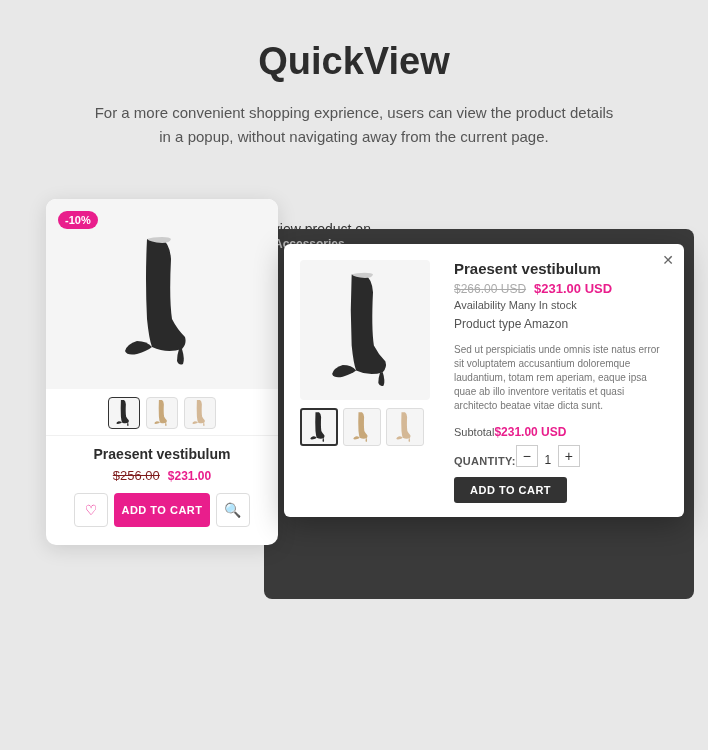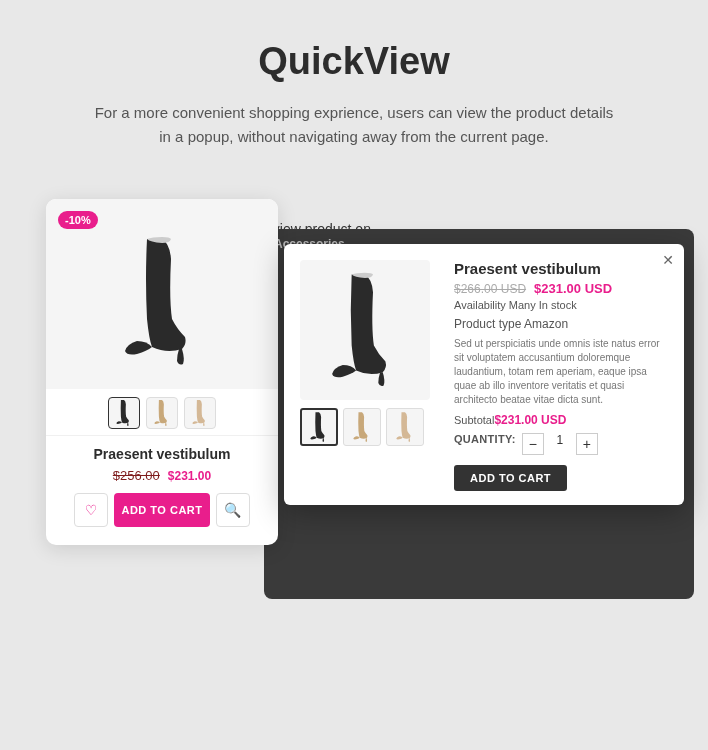--- a/index.html
+++ b/index.html
@@ -337,21 +337,21 @@
     .lb-meta {
       font-size: 12px;
       color: #555;
       margin-bottom: 2px;
     }
 
     .lb-description {
       font-size: 10px;
       color: #777;
       line-height: 1.4;
-      margin: 6px 0;
+      margin: 12px 0;
     }
 
     .lb-subtotal-row {
       display: flex;
       gap: 0;
       align-items: center;
       margin-bottom: 6px;
     }
 
     .lb-subtotal-label {
@@ -360,22 +360,21 @@
     }
 
     .lb-subtotal-value {
       font-size: 12px;
       font-weight: 700;
       color: #e91e8c;
     }
 
     .lb-quantity-row {
       display: flex;
-      align-items: flex-start;
-      gap: 6px;
+      align-items: flex-end;
       margin-bottom: 10px;
     }
 
     .lb-qty-label {
       font-size: 11px;
       color: #555;
       text-transform: uppercase;
       font-weight: 600;
       letter-spacing: 0.3px;
     }

